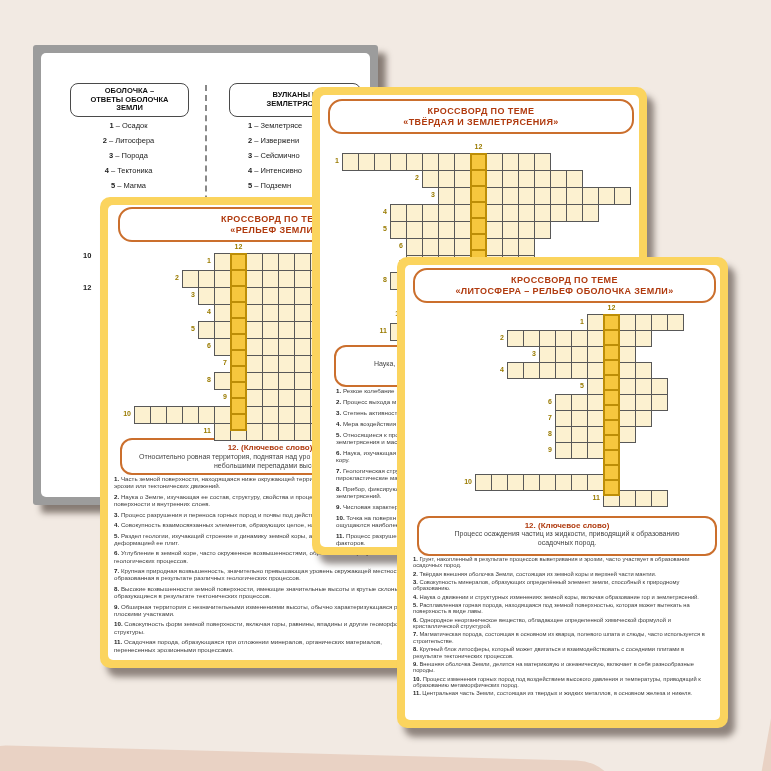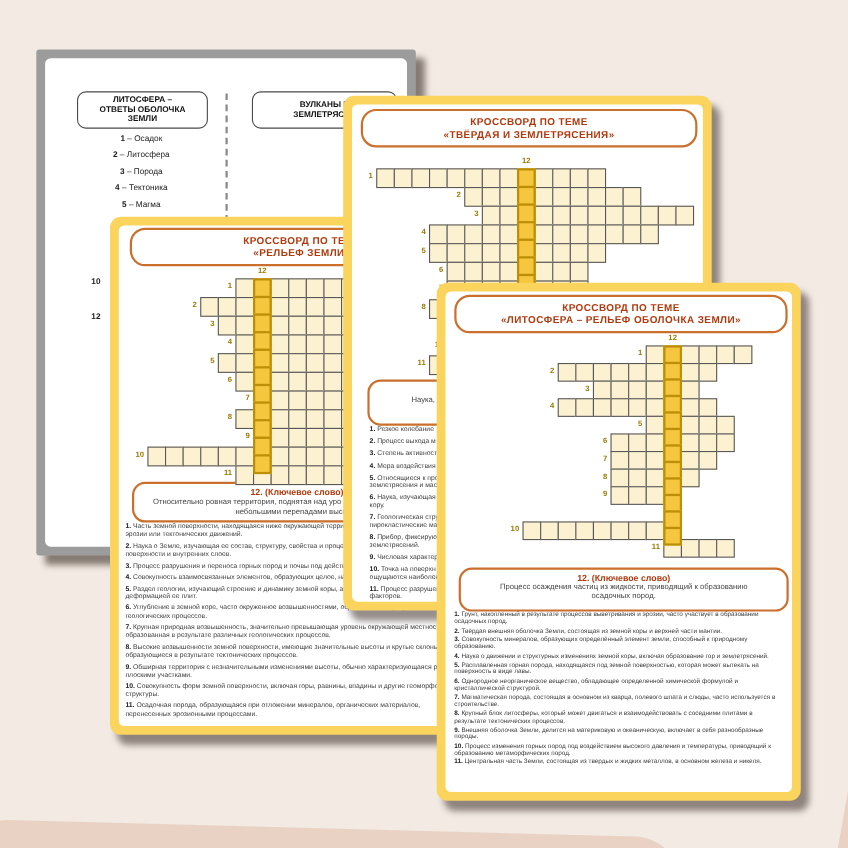--- a/index.html
+++ b/index.html
@@ -57,34 +57,41 @@
 <body>
 
 <div class="bg-light"></div>
 <div class="bg-strip"></div>
 
 <section class="page" id="answers-page">
   <div class="inner"></div>
   <div class="layer">
     <div class="ans-divider"></div>
     <div class="ans-box" id="ans-box-left">
-      <span>ЛИТОСФЕРА –</span>
+      <span>ОБОЛОЧКА –</span>
       <span>ОТВЕТЫ ОБОЛОЧКА</span>
       <span>ЗЕМЛИ</span>
     </div>
     <div class="ans-box" id="ans-box-right">
       <span>ВУЛКАНЫ И</span>
       <span>ЗЕМЛЕТРЯСЕН</span>
     </div>
     <div class="ans-list" id="ans-list-left">
         <div class="it"><b>1</b> – Осадок</div>
         <div class="it"><b>2</b> – Литосфера</div>
         <div class="it"><b>3</b> – Порода</div>
         <div class="it"><b>4</b> – Тектоника</div>
         <div class="it"><b>5</b> – Магма</div>
+      </div>
+    <div class="ans-list" id="ans-list-right">
+        <div class="it"><b>1</b> – Землетрясе</div>
+        <div class="it"><b>2</b> – Извержени</div>
+        <div class="it"><b>3</b> – Сейсмично</div>
+        <div class="it"><b>4</b> – Интенсивно</div>
+        <div class="it"><b>5</b> – Подземн</div>
       </div>
     <div class="stray" style="left:50px;top:206px;">10</div>
     <div class="stray" style="left:50px;top:238px;">12</div>
   </div>
 </section>
 
 <section class="page yellow" id="relief-page">
   <div class="inner"></div>
   <div class="layer">
     <div class="titlebox" style="left:18px;top:10px;width:309px;height:31px;">

